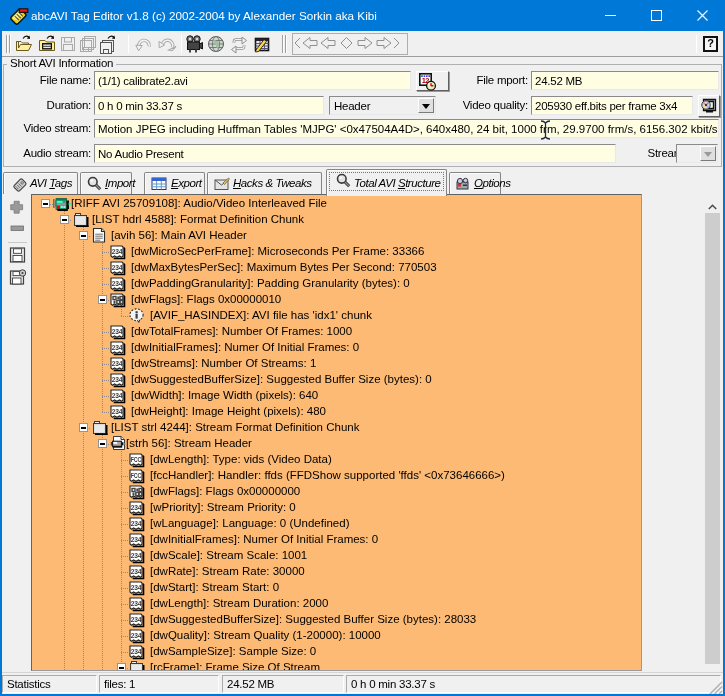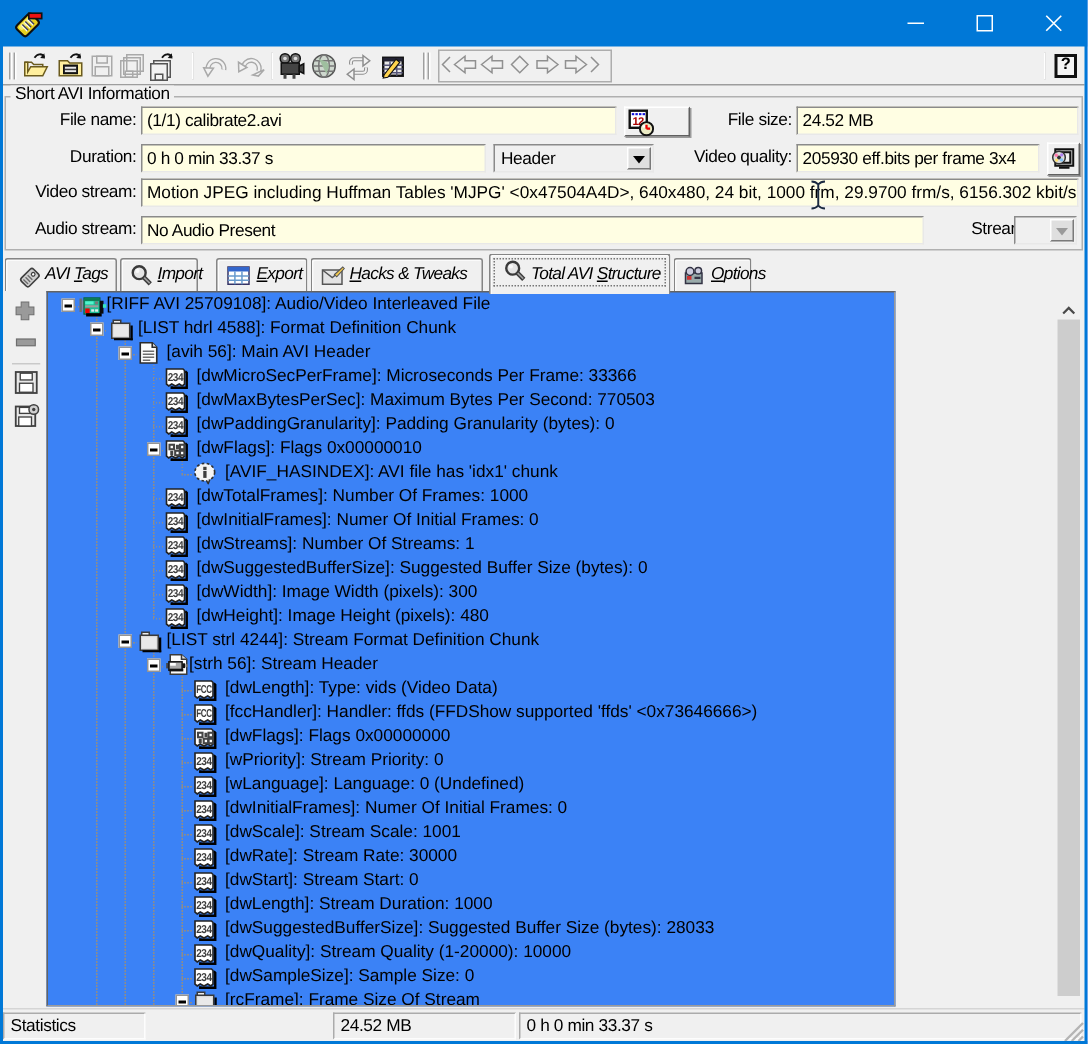--- a/index.html
+++ b/index.html
@@ -21,21 +21,21 @@
 .sbtn{position:absolute;background:#f0f0f0;border:1px solid;border-color:#fff #606060 #606060 #fff;box-shadow:1px 1px 0 #9a9a9a;}
 .combo{position:absolute;height:19px;background:#f0f0f0;border:1px solid;border-color:#8a8a8a #e8e8e8 #e8e8e8 #8a8a8a;padding:2.5px 0 0 4px;}
 .cbtn{position:absolute;right:1px;top:1px;width:16px;height:15px;background:#dfdfdf;border:1px solid;border-color:#fff #7a7a7a #7a7a7a #fff;}
 .arr{position:absolute;left:3px;top:5px;width:0;height:0;border:4px solid transparent;border-top:5px solid #000;border-bottom:none;}
 .tab{position:absolute;top:172px;height:22px;background:#f0f0f0;border:1px solid #858585;border-bottom:none;border-radius:2px 2px 0 0;box-shadow:inset 1px 1px 0 #fbfbfb;white-space:nowrap;z-index:4;}
 .tab.sel{top:169px;height:27px;z-index:6;}
 .tab.sel::after{content:"";position:absolute;left:2px;top:2px;right:2px;bottom:5px;border:1px dotted #777;}
 .tabtx{position:absolute;top:4px;letter-spacing:-0.45px;font-style:italic;}
 .tab.sel .tabtx{top:7px;}
 u{text-decoration:underline;}
-#tree{position:absolute;left:31px;top:194px;width:566px;height:477px;background:#3b82f6;border:1px solid;border-color:#636363 #9a9a9a #9a9a9a #636363;overflow:hidden;z-index:3;}
+#tree{position:absolute;left:31px;top:194px;width:611px;height:477px;background:#fdba74;border:1px solid;border-color:#636363 #9a9a9a #9a9a9a #636363;overflow:hidden;z-index:3;}
 #tw{position:absolute;left:-32px;top:-195px;width:725px;height:900px;}
 .tr{position:absolute;left:0;height:16px;white-space:nowrap;}
 .eb{position:absolute;top:3px;width:9px;height:9px;background:#fff;border:1px solid #949494;}
 .eb::after{content:"";position:absolute;left:1px;top:2.5px;width:5px;height:2px;background:#000;}
 .tx{position:absolute;top:1px;letter-spacing:0;}
 .vln{position:absolute;width:1px;background-image:repeating-linear-gradient(to bottom,#8c8c8c 0,#8c8c8c 1px,transparent 1px,transparent 2px);}
 .hln{position:absolute;height:1px;background-image:repeating-linear-gradient(to right,#8c8c8c 0,#8c8c8c 1px,transparent 1px,transparent 2px);}
 .ric{position:absolute;top:0;}
 #sb{position:absolute;left:704px;top:195px;width:17px;height:475px;background:#f0f0f0;z-index:4;}
 #sb .thumb{position:absolute;left:1px;top:18px;width:15px;height:451px;background:#cdcdcd;}
@@ -55,20 +55,21 @@
           <line x1="8.3" y1="13.8" x2="13.8" y2="13.8"></line>
         </g>
       <g stroke="#fbfbe8" stroke-width="0.8">
           <line x1="8.3" y1="9" x2="13.8" y2="9"></line>
           <line x1="8.3" y1="11.8" x2="13.8" y2="11.8"></line>
           <line x1="8.3" y1="14.6" x2="13.8" y2="14.6"></line>
         </g>
     </g>
     <rect x="12.2" y="3.8" width="8.6" height="3.6" fill="#ee1111" stroke="#101010" stroke-width="1.1"></rect>
   </svg>
+  <div id="title-text">abcAVI Tag Editor v1.8 (c) 2002-2004 by Alexander Sorkin aka Kibi</div>
   <svg class="abs" style="left:587px;top:0" width="46" height="31">
       <line x1="18" y1="15.5" x2="29" y2="15.5" stroke="#fff" stroke-width="1"></line>
     </svg>
   <svg class="abs" style="left:633px;top:0" width="46" height="31">
       <rect x="18.5" y="10.5" width="10" height="10" fill="none" stroke="#fff" stroke-width="1"></rect>
     </svg>
   <svg class="abs" style="left:679px;top:0" width="46" height="31">
       <path d="M18.5 10.5 L28.5 20.5 M28.5 10.5 L18.5 20.5" stroke="#fff" stroke-width="1.1"></path>
     </svg>
 </div>
@@ -170,37 +171,37 @@
       <path d="M99 11 L92 5.5 L92 8.5 L85 8.5 L85 13.5 L92 13.5 L92 16.5 Z" fill="#f0f0f0" stroke="#909090"></path>
       <path d="M102 6 L107 11 L102 16" fill="none" stroke="#909090"></path>
     </svg>
   <div class="tsep" style="left:694px"></div>
   <div class="abs" style="left:701px;top:5px;width:15px;height:16px;border:2px solid #111;background:#f5f5f5;font-weight:bold;font-size:11px;text-align:center;line-height:11px;letter-spacing:0">?</div>
 </div>
 <div id="grp"></div>
 <div id="grplab">Short AVI Information</div>
 <div class="lbl" style="left:18px;top:74px;width:73px">File name:</div>
 <div class="fld" style="left:94px;top:71px;width:317px">(1/1) calibrate2.avi</div>
-<div class="sbtn" style="left:416px;top:71px;width:44px;height:20px">
+<div class="sbtn" style="left:416px;top:71px;width:33px;height:20px">
     <svg class="abs" style="left:1px;top:0px" width="19" height="19" viewBox="0 0 19 19">
       <rect x="1.8" y="1.8" width="11.4" height="11.4" fill="#fff" stroke="#111" stroke-width="1.6"></rect>
       <rect x="3" y="3.2" width="9" height="1.9" fill="#fff"></rect>
       <g fill="#1111dd">
         <rect x="3.2" y="3.4" width="1.6" height="1.4"></rect>
         <rect x="5.6" y="3.4" width="1.6" height="1.4"></rect>
         <rect x="8" y="3.4" width="1.6" height="1.4"></rect>
         <rect x="10.4" y="3.4" width="1.6" height="1.4"></rect>
       </g>
       <text x="7.3" y="11.2" font-size="7.5" font-weight="bold" fill="#a00" text-anchor="middle" font-family="Liberation Sans" letter-spacing="-0.5">12</text>
       <circle cx="13" cy="13.8" r="4.4" fill="#ebebc4" stroke="#111" stroke-width="1.3"></circle>
       <circle cx="11.2" cy="12.3" r="0.9" fill="#fff"></circle>
       <path d="M13 13.8 L13 11.2 M13 13.8 L15.4 13.8" stroke="#e00" stroke-width="1.5"></path>
     </svg>
   </div>
-<div class="lbl" style="left:455px;top:74px;width:73px">File size:</div>
+<div class="lbl" style="left:455px;top:74px;width:73px">File mport:</div>
 <div class="fld" style="left:531px;top:71px;width:188px">24.52 MB</div>
 <div class="lbl" style="left:18px;top:99px;width:73px">Duration:</div>
 <div class="fld" style="left:94px;top:96px;width:230px">0 h 0 min 33.37 s</div>
 <div class="combo" style="left:329px;top:96px;width:107px">Header<span class="cbtn">
       <span class="arr"></span>
     </span></div>
 <div class="lbl" style="left:440px;top:99px;width:88px">Video quality:</div>
 <div class="fld" style="left:531px;top:96px;width:162px">205930 eff.bits per frame 3x4</div>
 <div class="sbtn" style="left:698px;top:95px;width:22px;height:22px">
     <svg class="abs" style="left:1px;top:1px" width="19" height="19" viewBox="0 0 19 19">
@@ -456,21 +457,21 @@
         </svg>
         <span class="tx" style="left:131px">[dwSuggestedBufferSize]: Suggested Buffer Size (bytes): 0</span>
       </div>
 <div class="tr" style="top:388px">
         <span class="hln" style="left:102px;top:8px;width:7px"></span>
         <svg class="ric" style="left:110px;top:1px" width="16" height="15" viewBox="0 0 16 15">
           <path d="M13.5 2.5 L14.5 3.5 V13.5 H4.5 V12.5" fill="none" stroke="#000" stroke-width="1.6"></path>
           <path d="M1 1 H12 L13 2 V11 L11.5 12.3 L9.5 11 L7 12.3 L4.5 11 L2.5 12.3 L1 11 Z" fill="#fff" stroke="#222" stroke-width="1.1"></path>
           <text x="7" y="9" font-size="7.6" font-weight="bold" fill="#3c3c3c" text-anchor="middle" font-family="Liberation Sans" textLength="10.5" lengthAdjust="spacingAndGlyphs">234</text>
         </svg>
-        <span class="tx" style="left:131px">[dwWidth]: Image Width (pixels): 300</span>
+        <span class="tx" style="left:131px">[dwWidth]: Image Width (pixels): 640</span>
       </div>
 <div class="tr" style="top:404px">
         <span class="hln" style="left:102px;top:8px;width:7px"></span>
         <svg class="ric" style="left:110px;top:1px" width="16" height="15" viewBox="0 0 16 15">
           <path d="M13.5 2.5 L14.5 3.5 V13.5 H4.5 V12.5" fill="none" stroke="#000" stroke-width="1.6"></path>
           <path d="M1 1 H12 L13 2 V11 L11.5 12.3 L9.5 11 L7 12.3 L4.5 11 L2.5 12.3 L1 11 Z" fill="#fff" stroke="#222" stroke-width="1.1"></path>
           <text x="7" y="9" font-size="7.6" font-weight="bold" fill="#3c3c3c" text-anchor="middle" font-family="Liberation Sans" textLength="10.5" lengthAdjust="spacingAndGlyphs">234</text>
         </svg>
         <span class="tx" style="left:131px">[dwHeight]: Image Height (pixels): 480</span>
       </div>
@@ -591,21 +592,21 @@
         </svg>
         <span class="tx" style="left:150px">[dwStart]: Stream Start: 0</span>
       </div>
 <div class="tr" style="top:596px">
         <span class="hln" style="left:121px;top:8px;width:7px"></span>
         <svg class="ric" style="left:129px;top:1px" width="16" height="15" viewBox="0 0 16 15">
           <path d="M13.5 2.5 L14.5 3.5 V13.5 H4.5 V12.5" fill="none" stroke="#000" stroke-width="1.6"></path>
           <path d="M1 1 H12 L13 2 V11 L11.5 12.3 L9.5 11 L7 12.3 L4.5 11 L2.5 12.3 L1 11 Z" fill="#fff" stroke="#222" stroke-width="1.1"></path>
           <text x="7" y="9" font-size="7.6" font-weight="bold" fill="#3c3c3c" text-anchor="middle" font-family="Liberation Sans" textLength="10.5" lengthAdjust="spacingAndGlyphs">234</text>
         </svg>
-        <span class="tx" style="left:150px">[dwLength]: Stream Duration: 1000</span>
+        <span class="tx" style="left:150px">[dwLength]: Stream Duration: 2000</span>
       </div>
 <div class="tr" style="top:612px">
         <span class="hln" style="left:121px;top:8px;width:7px"></span>
         <svg class="ric" style="left:129px;top:1px" width="16" height="15" viewBox="0 0 16 15">
           <path d="M13.5 2.5 L14.5 3.5 V13.5 H4.5 V12.5" fill="none" stroke="#000" stroke-width="1.6"></path>
           <path d="M1 1 H12 L13 2 V11 L11.5 12.3 L9.5 11 L7 12.3 L4.5 11 L2.5 12.3 L1 11 Z" fill="#fff" stroke="#222" stroke-width="1.1"></path>
           <text x="7" y="9" font-size="7.6" font-weight="bold" fill="#3c3c3c" text-anchor="middle" font-family="Liberation Sans" textLength="10.5" lengthAdjust="spacingAndGlyphs">234</text>
         </svg>
         <span class="tx" style="left:150px">[dwSuggestedBufferSize]: Suggested Buffer Size (bytes): 28033</span>
       </div>
@@ -642,20 +643,21 @@
 </div>
   </div>
 <div id="sb">
   <svg class="abs" style="left:0;top:6px" width="17" height="12">
       <path d="M4.8 8 L8.5 4.3 L12.2 8" fill="none" stroke="#4a4a4a" stroke-width="1.5"></path>
     </svg>
   <div class="thumb"></div>
 </div>
 <div id="status">
   <div class="sp" style="left:0px;width:95px">Statistics</div>
+  <div class="sp" style="left:97px;width:120px">files: 1</div>
   <div class="sp" style="left:220px;width:122px">24.52 MB</div>
   <div class="sp" style="left:344px;width:375px">0 h 0 min 33.37 s</div>
   <svg class="abs" style="left:707px;top:8px" width="14" height="14">
       <path d="M13 1 L1 13 M13 5.5 L5.5 13 M13 10 L10 13" stroke="#b4b4b4" stroke-width="1.6"></path>
     </svg>
 </div>
 <div id="bL"></div>
 <div id="bR"></div>
 <div id="bB"></div>
 

